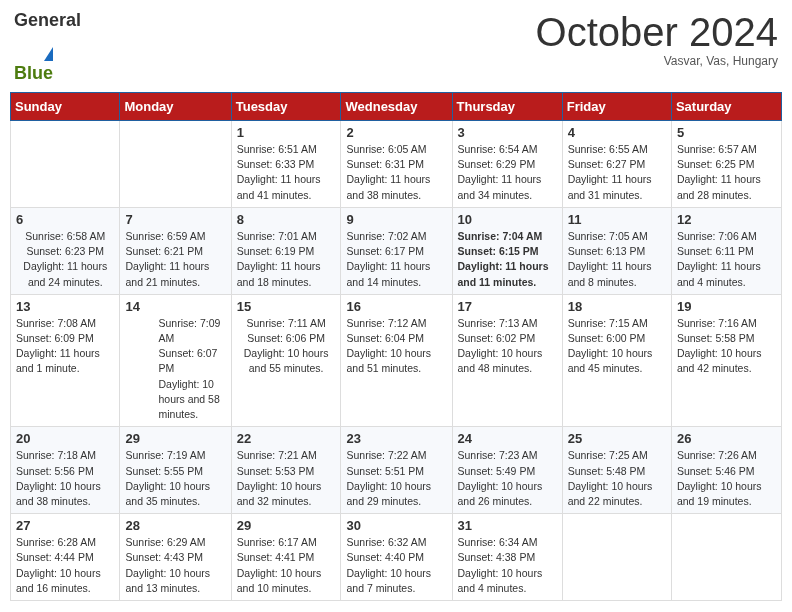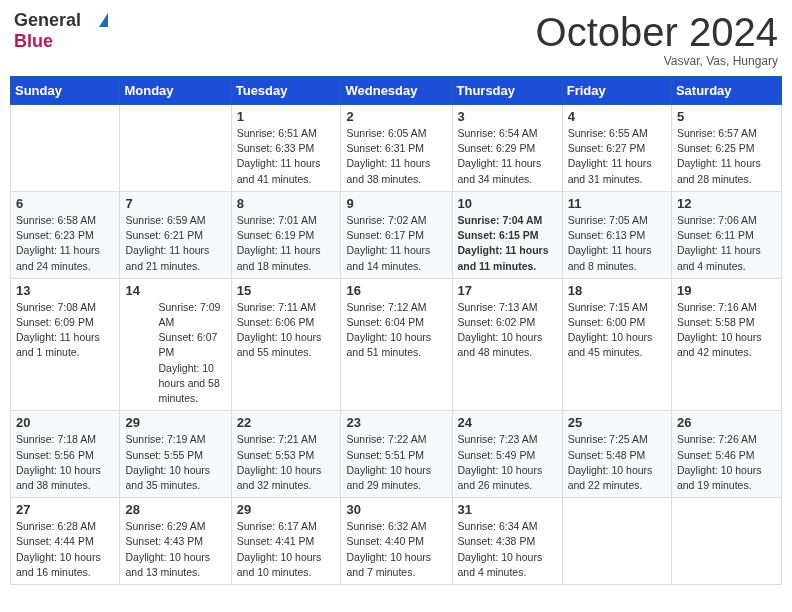--- a/index.html
+++ b/index.html
@@ -19,30 +19,31 @@
     }
     .logo {
       display: flex;
       flex-direction: column;
       align-items: flex-start;
     }
     .logo-text {
       display: flex;
       align-items: center;
       gap: 16px;
+      flex-direction: column;
     }
     .logo-general {
       font-size: 18px;
       font-weight: bold;
       color: #333;
     }
     .logo-blue {
       font-size: 18px;
       font-weight: bold;
-      color: #be185d;
+      color: #4d7c0f;
     }
     .logo-triangle {
       width: 0;
       height: 0;
       border-left: 9px solid transparent;
       border-bottom: 14px solid #1a6bbf;
       margin-left: 2px;
       margin-bottom: 2px;
     }
     .title-block {
@@ -57,21 +58,21 @@
     .location-title {
       font-size: 12px;
       color: #555;
     }
     .calendar {
       width: 100%;
       border-collapse: collapse;
       border: 1px solid #ccc;
     }
     .calendar th {
-      background-color: #1d4ed8;
+      background-color: #b91c1c;
       color: white;
       font-size: 13px;
       font-weight: bold;
       padding: 6px 4px;
       text-align: left;
       border: 1px solid #2060a0;
     }
     .calendar td {
       vertical-align: top;
       padding: 4px 5px;
@@ -159,21 +160,21 @@
         <td>
           <span class="day-number">5</span>
           <div class="day-info" style="white-space: pre-line;">Sunrise: 6:57 AM
 Sunset: 6:25 PM
 Daylight: 11 hours and 28 minutes.</div>
         </td>
       </tr>
       <tr>
         <td>
           <span class="day-number">6</span>
-          <div class="day-info" style="white-space: pre-line;">Sunrise: 6:58 AM
+          <div class="day-info" style="white-space: pre-line; text-align: center;">Sunrise: 6:58 AM
 Sunset: 6:23 PM
 Daylight: 11 hours and 24 minutes.</div>
         </td>
         <td>
           <span class="day-number">7</span>
           <div class="day-info" style="white-space: pre-line;">Sunrise: 6:59 AM
 Sunset: 6:21 PM
 Daylight: 11 hours and 21 minutes.</div>
         </td>
         <td>
@@ -215,21 +216,21 @@
 Daylight: 11 hours and 1 minute.</div>
         </td>
         <td>
           <span class="day-number">14</span>
           <div class="day-info" style="white-space: pre-line; margin-left: 33px;">Sunrise: 7:09 AM
 Sunset: 6:07 PM
 Daylight: 10 hours and 58 minutes.</div>
         </td>
         <td>
           <span class="day-number">15</span>
-          <div class="day-info" style="white-space: pre-line;">Sunrise: 7:11 AM
+          <div class="day-info" style="white-space: pre-line; text-align: center;">Sunrise: 7:11 AM
 Sunset: 6:06 PM
 Daylight: 10 hours and 55 minutes.</div>
         </td>
         <td>
           <span class="day-number">16</span>
           <div class="day-info" style="white-space: pre-line;">Sunrise: 7:12 AM
 Sunset: 6:04 PM
 Daylight: 10 hours and 51 minutes.</div>
         </td>
         <td>

